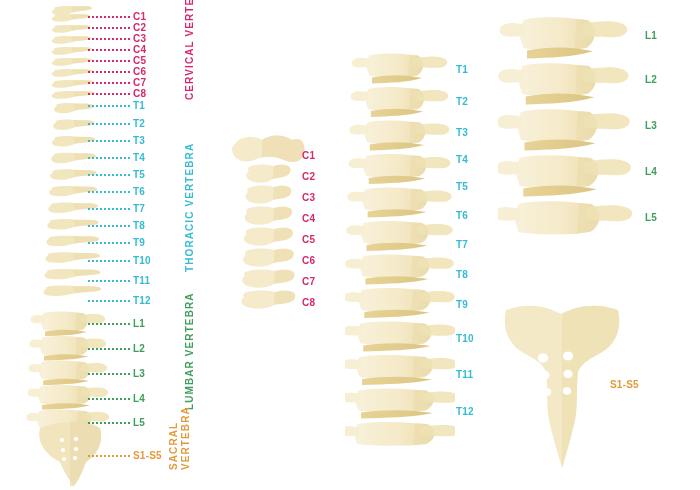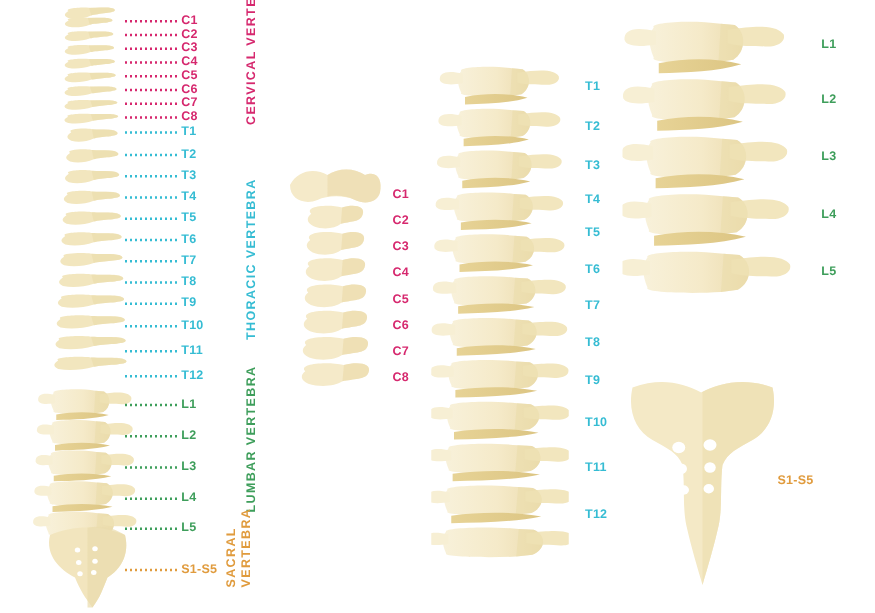--- a/index.html
+++ b/index.html
@@ -799,21 +799,21 @@
         <ellipse cx="45" cy="62" rx="5.2" ry="4.6"></ellipse>
         <ellipse cx="70" cy="60" rx="5.2" ry="4.6"></ellipse>
         <ellipse cx="47" cy="79" rx="4.6" ry="4.2"></ellipse>
         <ellipse cx="70" cy="78" rx="4.6" ry="4.2"></ellipse>
         <ellipse cx="49" cy="96" rx="4.2" ry="3.8"></ellipse>
         <ellipse cx="69" cy="95" rx="4.2" ry="3.8"></ellipse>
       </g>
     </svg>
   </div>
 
-  <div id="labels-layer" style="position:absolute;left:12px;top:0;width:620px;height:490px;text-decoration:underline;">
+  <div id="labels-layer" style="position:absolute;left:0;top:0;width:620px;height:490px;text-decoration:underline;">
       <div class="leader" style="left: 88px; top: 16px; width: 42px; color: rgb(214, 40, 110);"></div>
       <div class="lbl" style="left: 133px; top: 12px; color: rgb(214, 40, 110);">C1</div>
       <div class="leader" style="left: 88px; top: 27px; width: 42px; color: rgb(214, 40, 110);"></div>
       <div class="lbl" style="left: 133px; top: 23px; color: rgb(214, 40, 110);">C2</div>
       <div class="leader" style="left: 88px; top: 38px; width: 42px; color: rgb(214, 40, 110);"></div>
       <div class="lbl" style="left: 133px; top: 34px; color: rgb(214, 40, 110);">C3</div>
       <div class="leader" style="left: 88px; top: 49px; width: 42px; color: rgb(214, 40, 110);"></div>
       <div class="lbl" style="left: 133px; top: 45px; color: rgb(214, 40, 110);">C4</div>
       <div class="leader" style="left: 88px; top: 60px; width: 42px; color: rgb(214, 40, 110);"></div>
       <div class="lbl" style="left: 133px; top: 56px; color: rgb(214, 40, 110);">C5</div>

